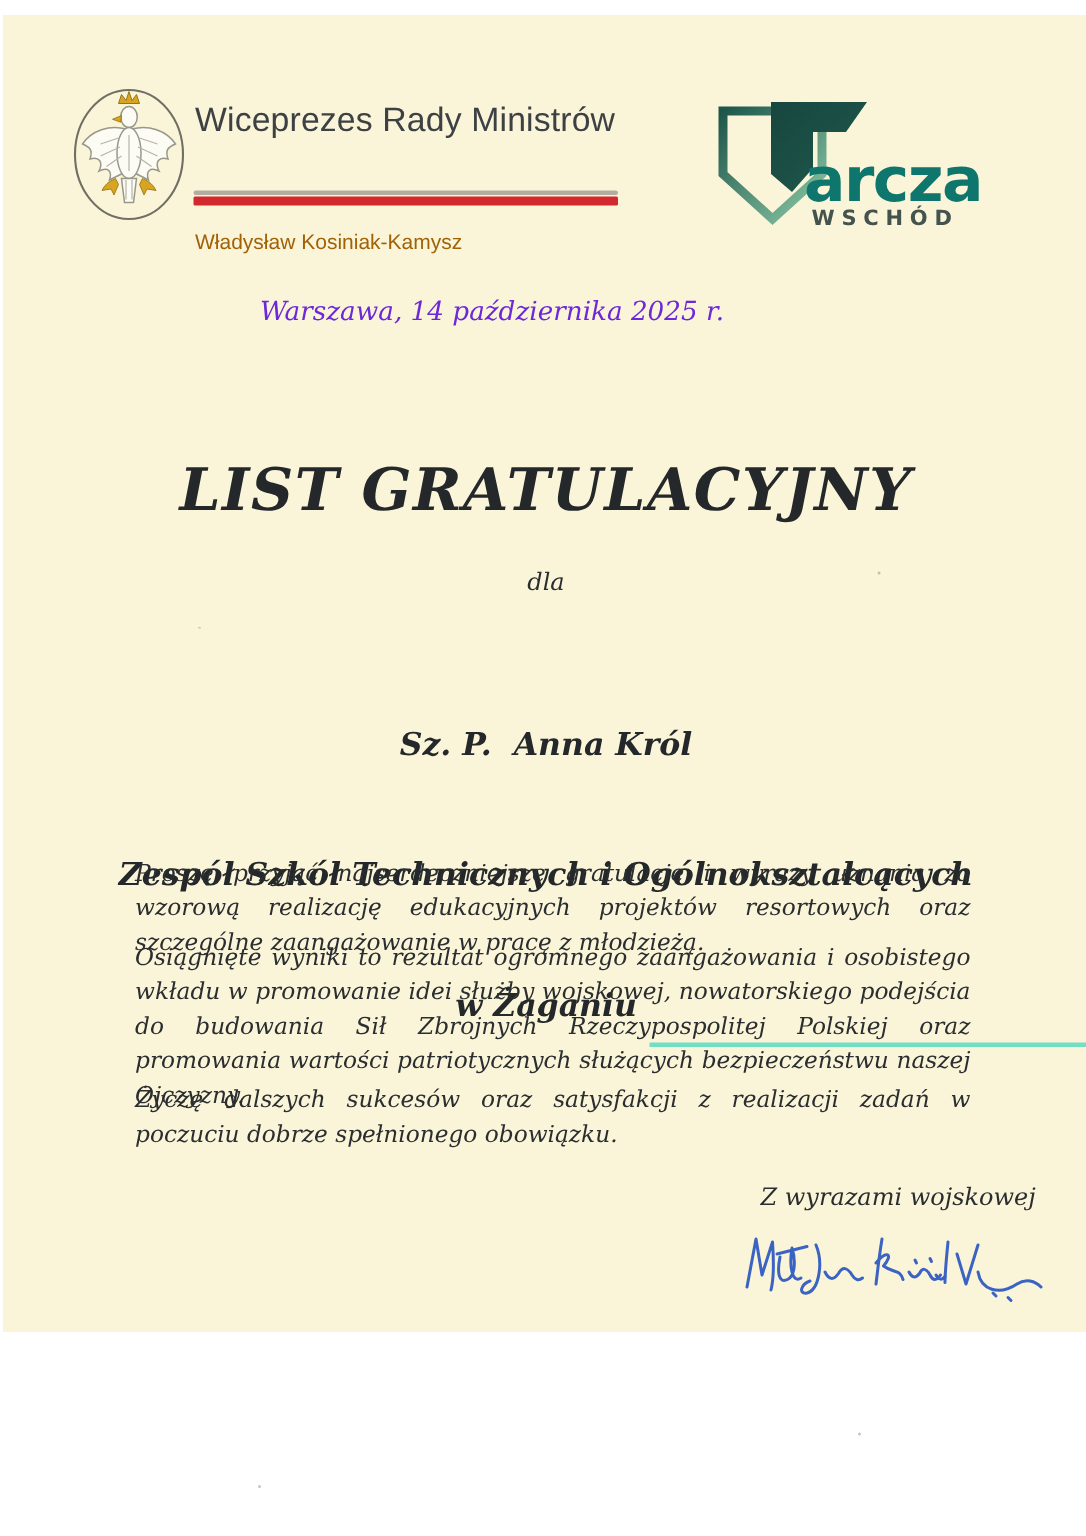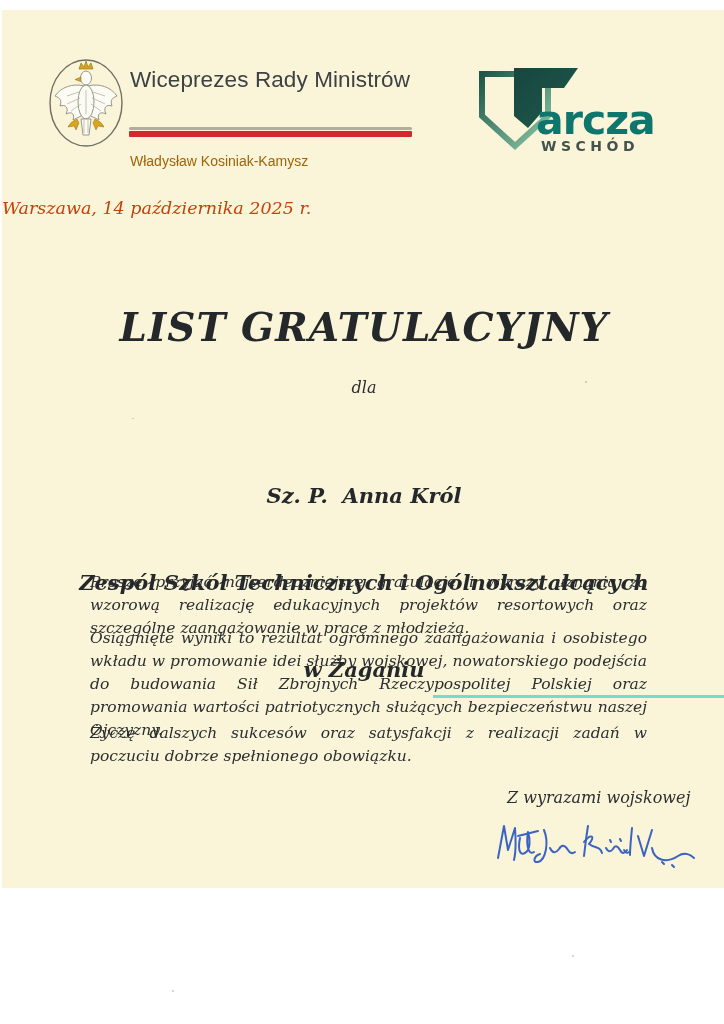--- a/index.html
+++ b/index.html
@@ -41,22 +41,22 @@
     font-weight:700;font-size:41px;color:#0f766e;letter-spacing:-1px;
   }
   .logo-sub{
     position:absolute;left:71px;top:74px;
     font-family:"DejaVu Sans", sans-serif;
     font-weight:600;font-size:14px;color:#44534e;letter-spacing:4.5px;
   }
 
   
   .dateline{
-    position:absolute;left:0;top:188px;width:652px;text-align:left;
-    font-style:italic;font-size:17.5px;color:#c2410c;
+    position:absolute;left:0;top:188px;width:652px;text-align:center;
+    font-style:italic;font-size:17.5px;color:#6d28d9;
   }
   .title{
     position:absolute;left:0;top:294px;width:724px;text-align:center;
     font-style:italic;font-weight:bold;font-size:39px;color:#24282a;
     letter-spacing:1px;
   }
   .salutation{
     position:absolute;left:0;top:368px;width:724px;text-align:center;
     font-style:italic;font-size:16px;color:#2b2e30;
   }

